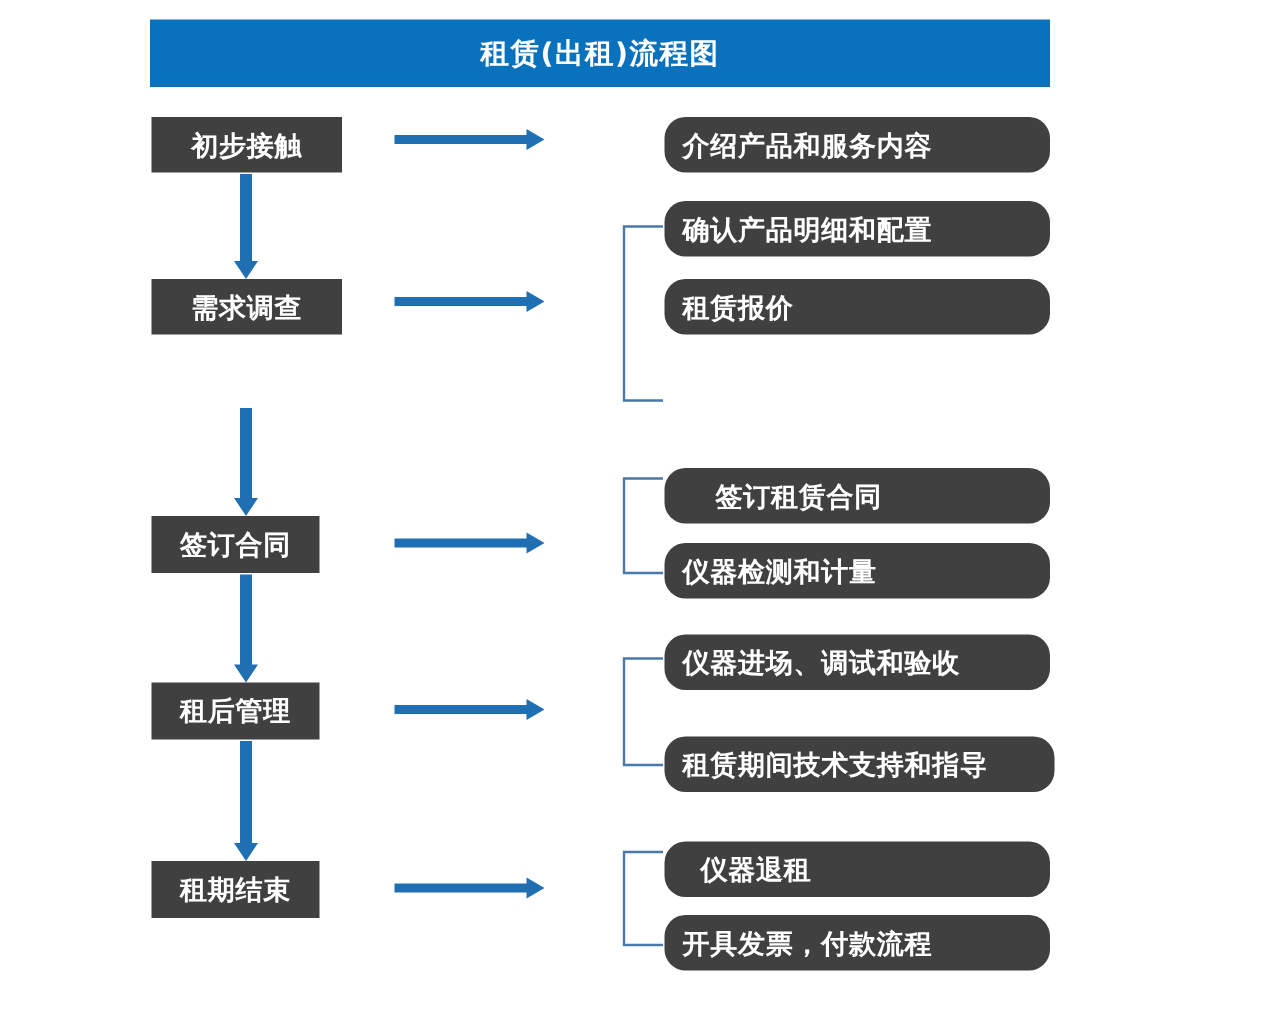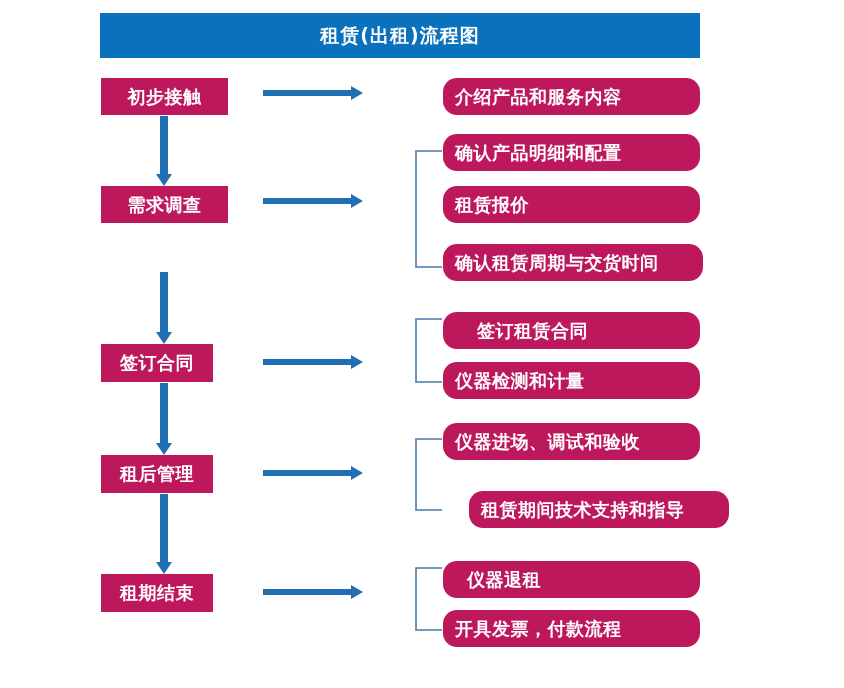--- a/index.html
+++ b/index.html
@@ -15,21 +15,21 @@
     font-family: "DejaVu Sans", sans-serif;
   }
   #canvas {
     position: absolute;
     left: 0; top: 0;
     width: 844px;
     height: 688px;
   }
   .box {
     position: absolute;
-    background: #be185d;
+    background: #404040;
     color: #ffffff;
     font-weight: bold;
     display: flex;
     align-items: center;
     box-sizing: border-box;
     white-space: nowrap;
     letter-spacing: 0.5px;
   }
   .title-bar {
     position: absolute;
@@ -89,29 +89,28 @@
   <div class="box stage-box" style="left:101px; top:455px; width:112px; height:38px;">租后管理</div>
 
   <div class="box stage-box" style="left:101px; top:574px; width:112px; height:38px;">租期结束</div>
 
   <div class="box detail-box" style="left:443px; top:78px; width:257px; height:37px;">介绍产品和服务内容</div>
 
   <div class="box detail-box" style="left:443px; top:134px; width:257px; height:37px;">确认产品明细和配置</div>
 
   <div class="box detail-box" style="left:443px; top:186px; width:257px; height:37px;">租赁报价</div>
 
-  <div class="box detail-box" style="left:443px; top:244px; width:260px; height:37px;">确认租赁周期与交货时间</div>
 
   <div class="box detail-box" style="left:443px; top:312px; width:257px; height:37px;padding-left:34px;">签订租赁合同</div>
 
   <div class="box detail-box" style="left:443px; top:362px; width:257px; height:37px;">仪器检测和计量</div>
 
   <div class="box detail-box" style="left:443px; top:423px; width:257px; height:37px;text-align:center;">仪器进场、调试和验收</div>
 
-  <div class="box detail-box" style="left:443px; top:491px; width:260px; height:37px;margin-left:26px;">租赁期间技术支持和指导</div>
+  <div class="box detail-box" style="left:443px; top:491px; width:260px; height:37px;">租赁期间技术支持和指导</div>
 
   <div class="box detail-box" style="left:443px; top:561px; width:257px; height:37px;padding-left:24px;">仪器退租</div>
 
   <div class="box detail-box" style="left:443px; top:610px; width:257px; height:37px;">开具发票，付款流程</div>
 
   <div class="arrow-h" style="left:263px; top:84px; width:100px;">
     <svg width="100" height="18" viewBox="0 0 100 18">
       <path d="M0,6 L88,6 L88,2 L100,9 L88,16 L88,12 L0,12 Z" fill="#1F6FB2"></path>
     </svg>
   </div>

